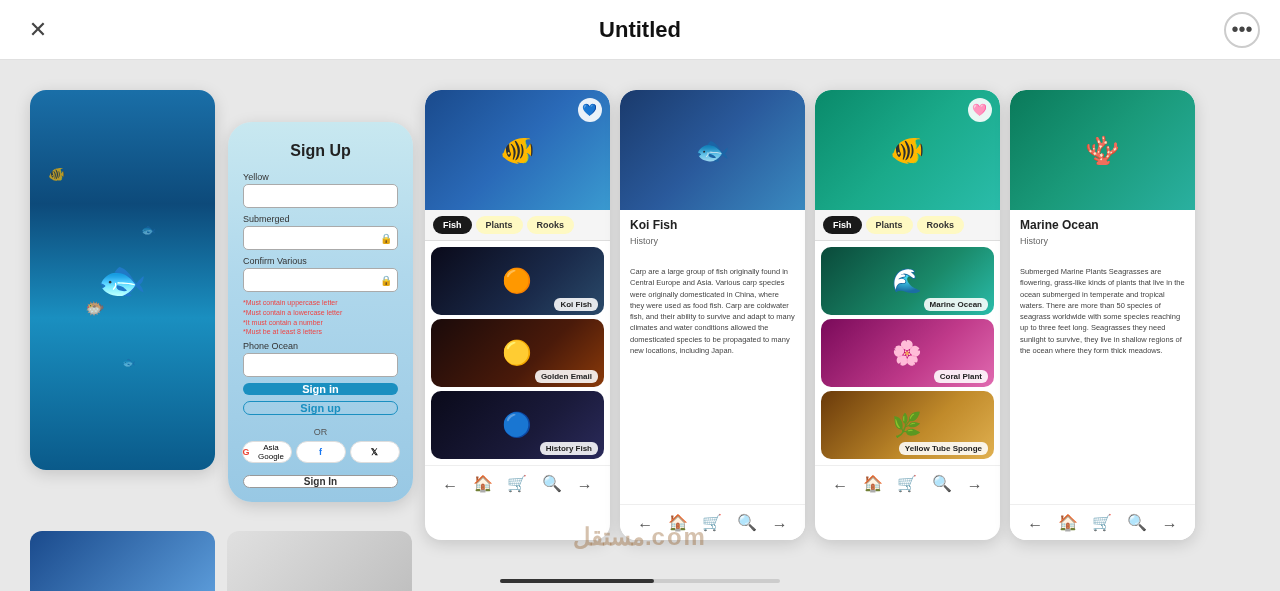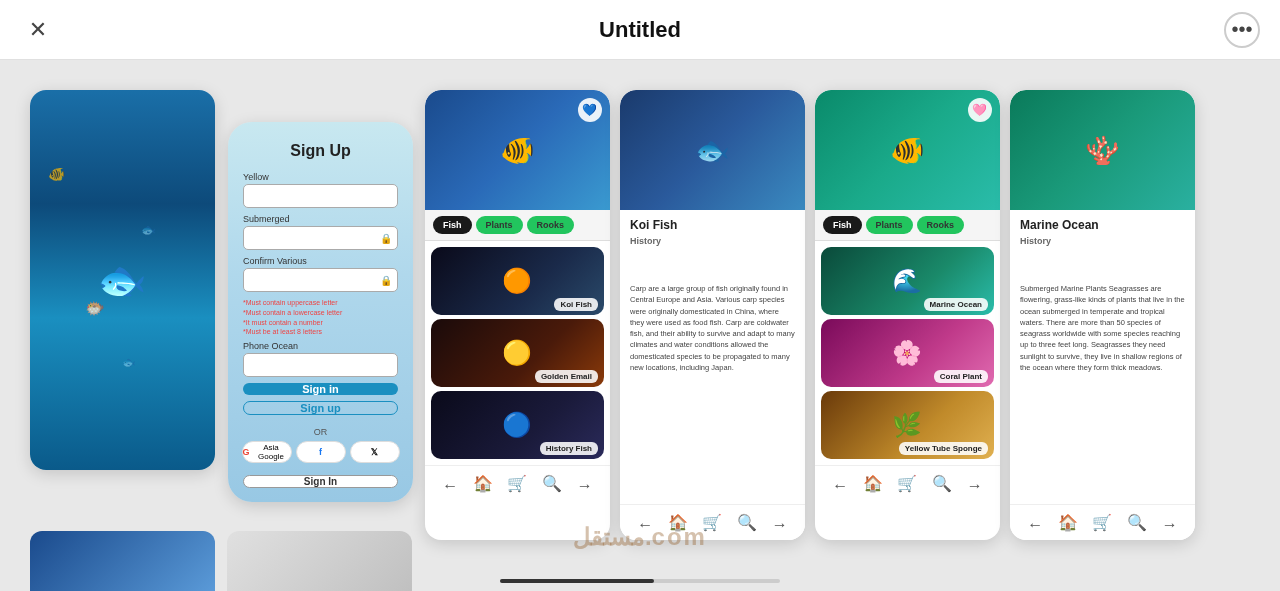--- a/index.html
+++ b/index.html
@@ -175,21 +175,21 @@
       border-bottom: 1px solid #ddd;
       padding: 6px 8px;
       gap: 4px;
     }
     .tab-btn {
       padding: 4px 10px;
       font-size: 9px; font-weight: 600;
       border-radius: 12px;
       border: none;
       cursor: pointer;
-      background: #22c55e;
+      background: #fef9c3;
       color: #333;
     }
     .tab-btn.active {
       background: #1a1a1a; color: #fff;
     }
 
     
     .fish-list {
       display: flex; flex-direction: column;
       gap: 4px;
@@ -239,21 +239,21 @@
     
     .text-panel {
       padding: 10px;
       flex: 1;
       overflow: hidden;
     }
     .fish-title-main {
       font-size: 12px; font-weight: 700; color: #222; margin-bottom: 4px;
     }
     .history-label {
-      font-size: 9px; color: #666; margin-bottom: 23px; font-weight: 700;
+      font-size: 9px; color: #666; margin-bottom: 6px; font-weight: 400;
     }
     .fish-desc {
       font-size: 7.5px; color: #444; line-height: 1.5;
       overflow: hidden;
     }
 
     
     .full-panel {
       position: absolute;
       top: 30px;

